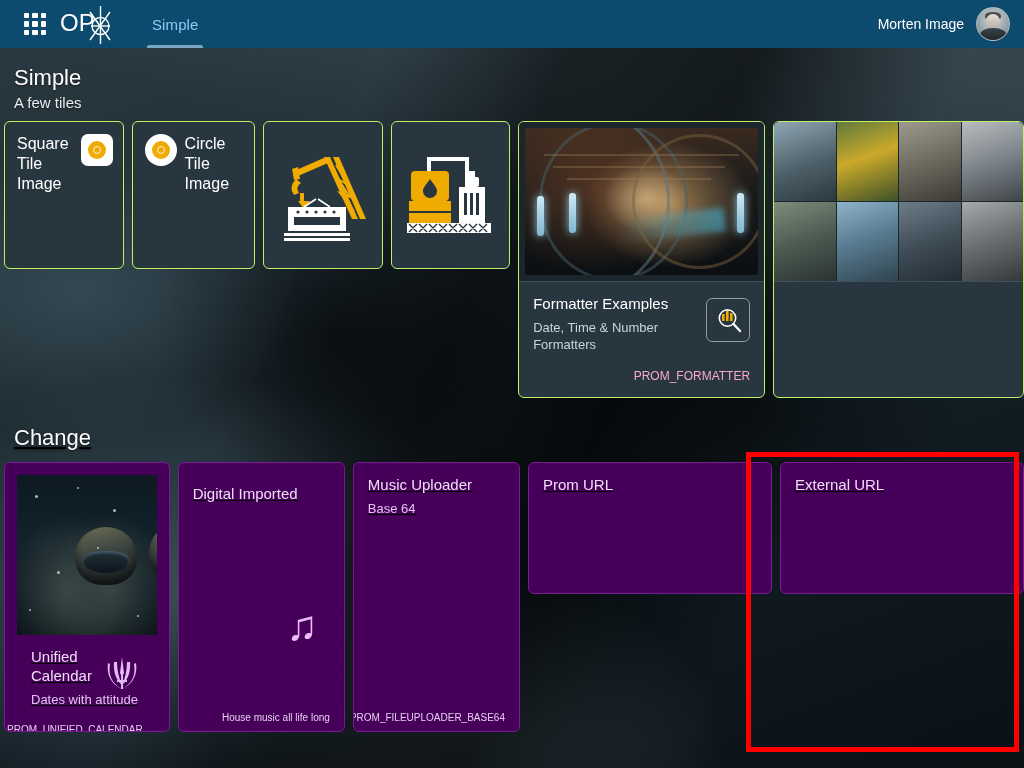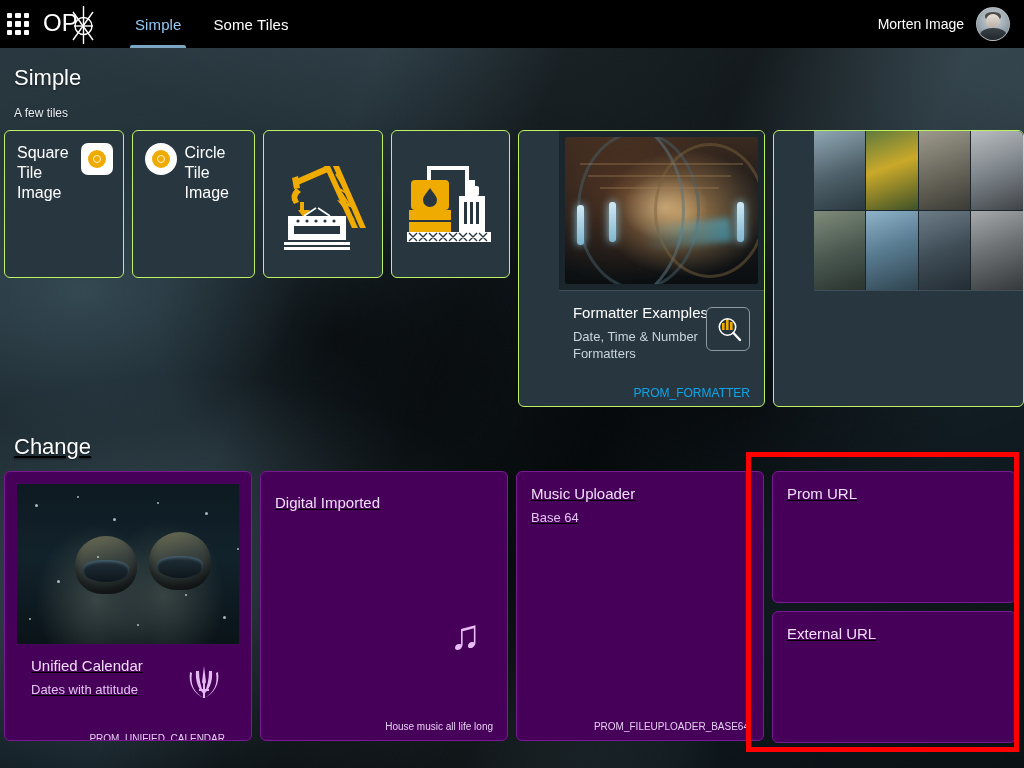--- a/index.html
+++ b/index.html
@@ -29,23 +29,23 @@
     position:absolute; inset:0;
     background:
       linear-gradient(112deg, rgba(0,0,0,0) 30%, rgba(0,0,0,0.55) 44%, rgba(0,0,0,0.65) 58%, rgba(0,0,0,0) 74%),
       linear-gradient(200deg, rgba(175,205,218,0.16) 8%, rgba(0,0,0,0) 36%);
   }
 
   
   .shellbar {
     position: relative; z-index: 5;
     height: 48px; width: 100%;
-    background: #000000;
+    background: #0c4a6e;
     display: flex; align-items: center;
-    padding: 0 14px 0 7px;
+    padding: 0 14px 0 24px;
     color: #fff;
   }
   .grid-icon { width: 22px; height: 22px; display: grid;
     grid-template-columns: repeat(3, 1fr); grid-template-rows: repeat(3, 1fr);
     gap: 3px; cursor: pointer; margin-right: 14px; }
   .grid-icon i { display:block; background:#fff; border-radius:1px; }
 
   .logo { display:flex; align-items:center; height:48px; margin-right: 18px; }
   .logo svg { display:block; }
 
@@ -79,21 +79,21 @@
     transform:translateX(-50%); border-radius:48% 48% 0 0;
     background: linear-gradient(180deg,#3a4248,#20262b); }
 
   
   .page { position:relative; z-index:2; padding: 16px 0 0 0; }
 
   .group { margin-bottom: 6px; }
   .group-head { padding: 0 14px 10px 14px; }
   .group-title { font-size: 22px; color:#ffffff; font-weight:400; line-height: 28px;
     text-shadow: 0 1px 2px rgba(0,0,0,0.5); }
-  .group-sub { font-size: 12px; color:#e8eef2; margin-top:14px;
+  .group-sub { font-size: 15px; color:#e8eef2; margin-top:2px;
     text-shadow: 0 1px 2px rgba(0,0,0,0.5); }
 
   .tilerow { display:flex; align-items:flex-start; gap: 0px; padding: 0 0 0 0; }
 
   
   .tile {
     position: relative;
     background: #283640;
     border: 1px solid #bef264;
     border-radius: 6px;
@@ -113,28 +113,28 @@
     display:flex; align-items:center; justify-content:center; }
   .dot-o::after { content:""; width:6px; height:6px; border-radius:50%;
     border:1.5px solid #fff3d4; }
 
   .t-circle { width:124px; height:148px; padding:12px; }
   .t-circle .txt { margin-left: 40px; }
 
   .t-icon { width: 120px; height: 148px; display:flex; align-items:center; justify-content:center; }
 
   
-  .t-wide { width: 248px; padding-left: 40px; }
+  .t-wide { width: 248px; }
   .img-head { width:100%; height:160px; background:#1b252c; position:relative;
     border-bottom:1px solid #3f505c; overflow:hidden; }
 
   .t-wide-body { padding: 12px 14px 10px 14px; height:117px; position:relative; }
   .t-wide-body .t-title { font-size:15px; color:#fff; line-height:19px; }
   .t-wide-body .t-sub2 { font-size:13px; color:#c9d5dd; line-height:17px; margin-top:6px; }
-  .t-foot { position:absolute; right:14px; bottom:8px; font-size:12px; color:#0ea5e9; }
+  .t-foot { position:absolute; right:14px; bottom:16px; font-size:12px; color:#f9a8d4; }
 
   .fmt-icon {
     position:absolute; right:14px; top:16px;
     width:44px; height:44px; border:1px solid #8d9aa3; border-radius:6px;
     display:flex; align-items:center; justify-content:center; background:#283640;
   }
 
   
   .collage { display:grid; grid-template-columns:repeat(4,1fr); grid-template-rows:repeat(2,1fr);
     width:100%; height:100%; gap:1px; background:#1b252c; }
@@ -227,23 +227,20 @@
           <line x1="30" y1="10" x2="50" y2="38"></line>
           <line x1="50" y1="10" x2="30" y2="38"></line>
           <line x1="31" y1="24" x2="50" y2="24"></line>
         </g>
       </svg>
     </div>
 
     <div class="navtabs">
       <div class="navtab active">
         <span>Simple</span>
-      </div>
-      <div class="navtab">
-        <span>Some Tiles</span>
       </div>
     </div>
 
     <div class="shell-right">
       <span class="user-name">Morten Image</span>
       <div class="avatar">
         <span class="body"></span>
           <span class="hair"></span>
           <span class="head"></span>
       </div>
@@ -447,21 +444,21 @@
           <div class="music-note">♫</div>
           <div class="p-foot">House music all life long</div>
         </div>
 
         <div class="tile purple t-fu">
           <div class="p-title">Music Uploader</div>
           <div class="p-sub">Base 64</div>
           <div class="p-foot">PROM_FILEUPLOADER_BASE64</div>
         </div>
 
-        <div style="display:flex; flex-direction:column; gap:8px;">
+        <div style="display:flex; flex-direction:row; gap:8px;">
           <div class="tile purple t-url">
             <div class="p-title">Prom URL</div>
           </div>
           <div class="tile purple t-url">
             <div class="p-title">External URL</div>
           </div>
         </div>
       </div>
     </div>
   </div>

